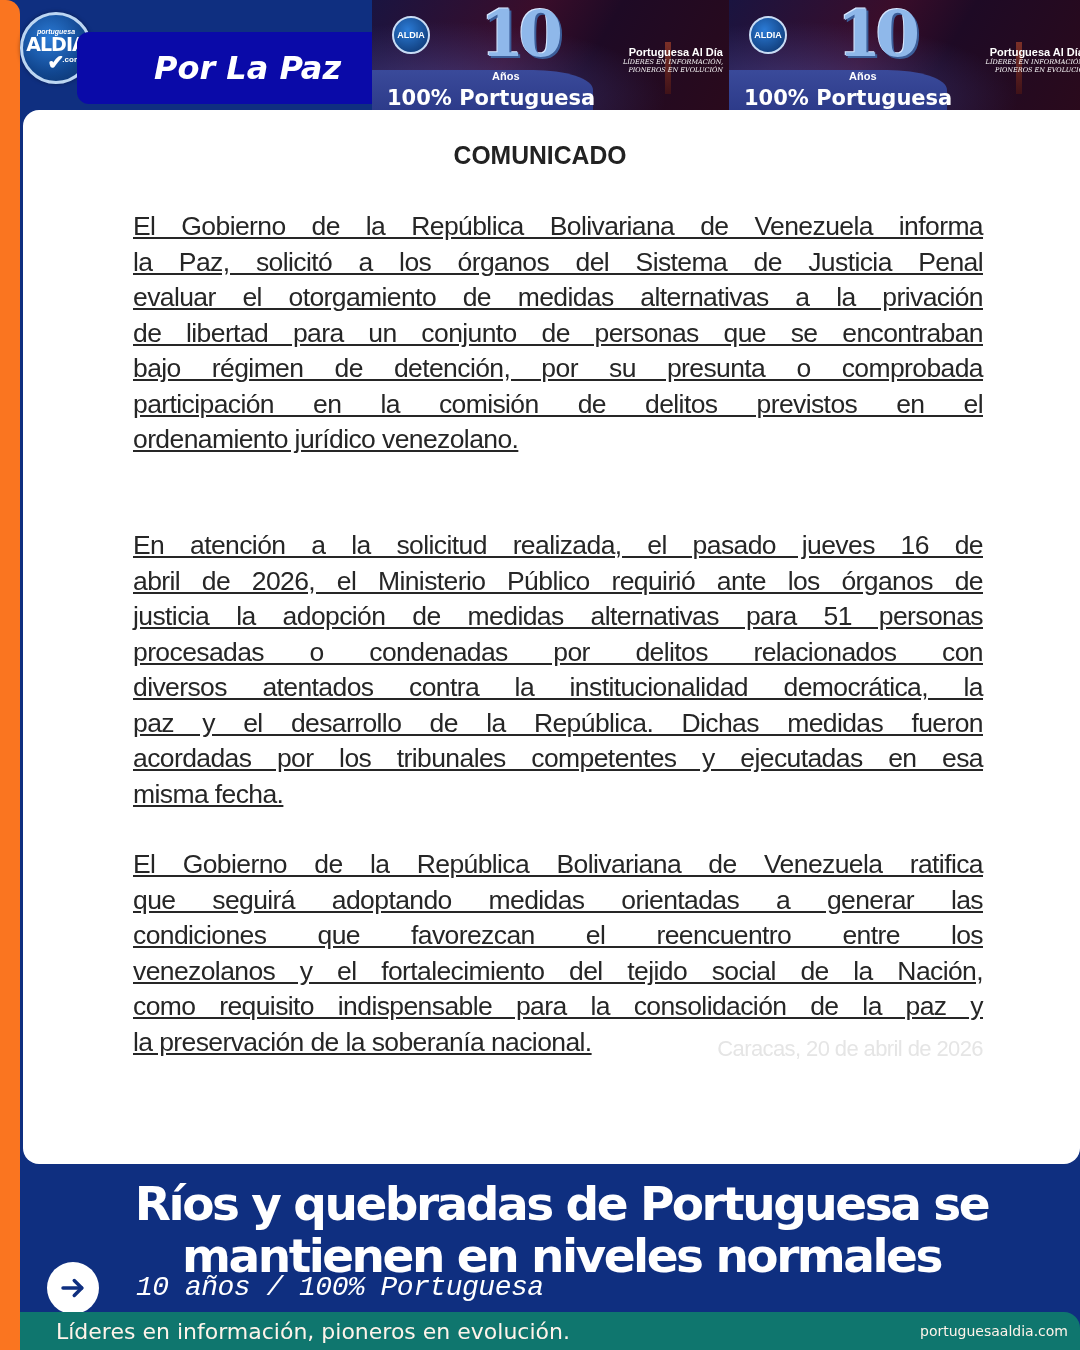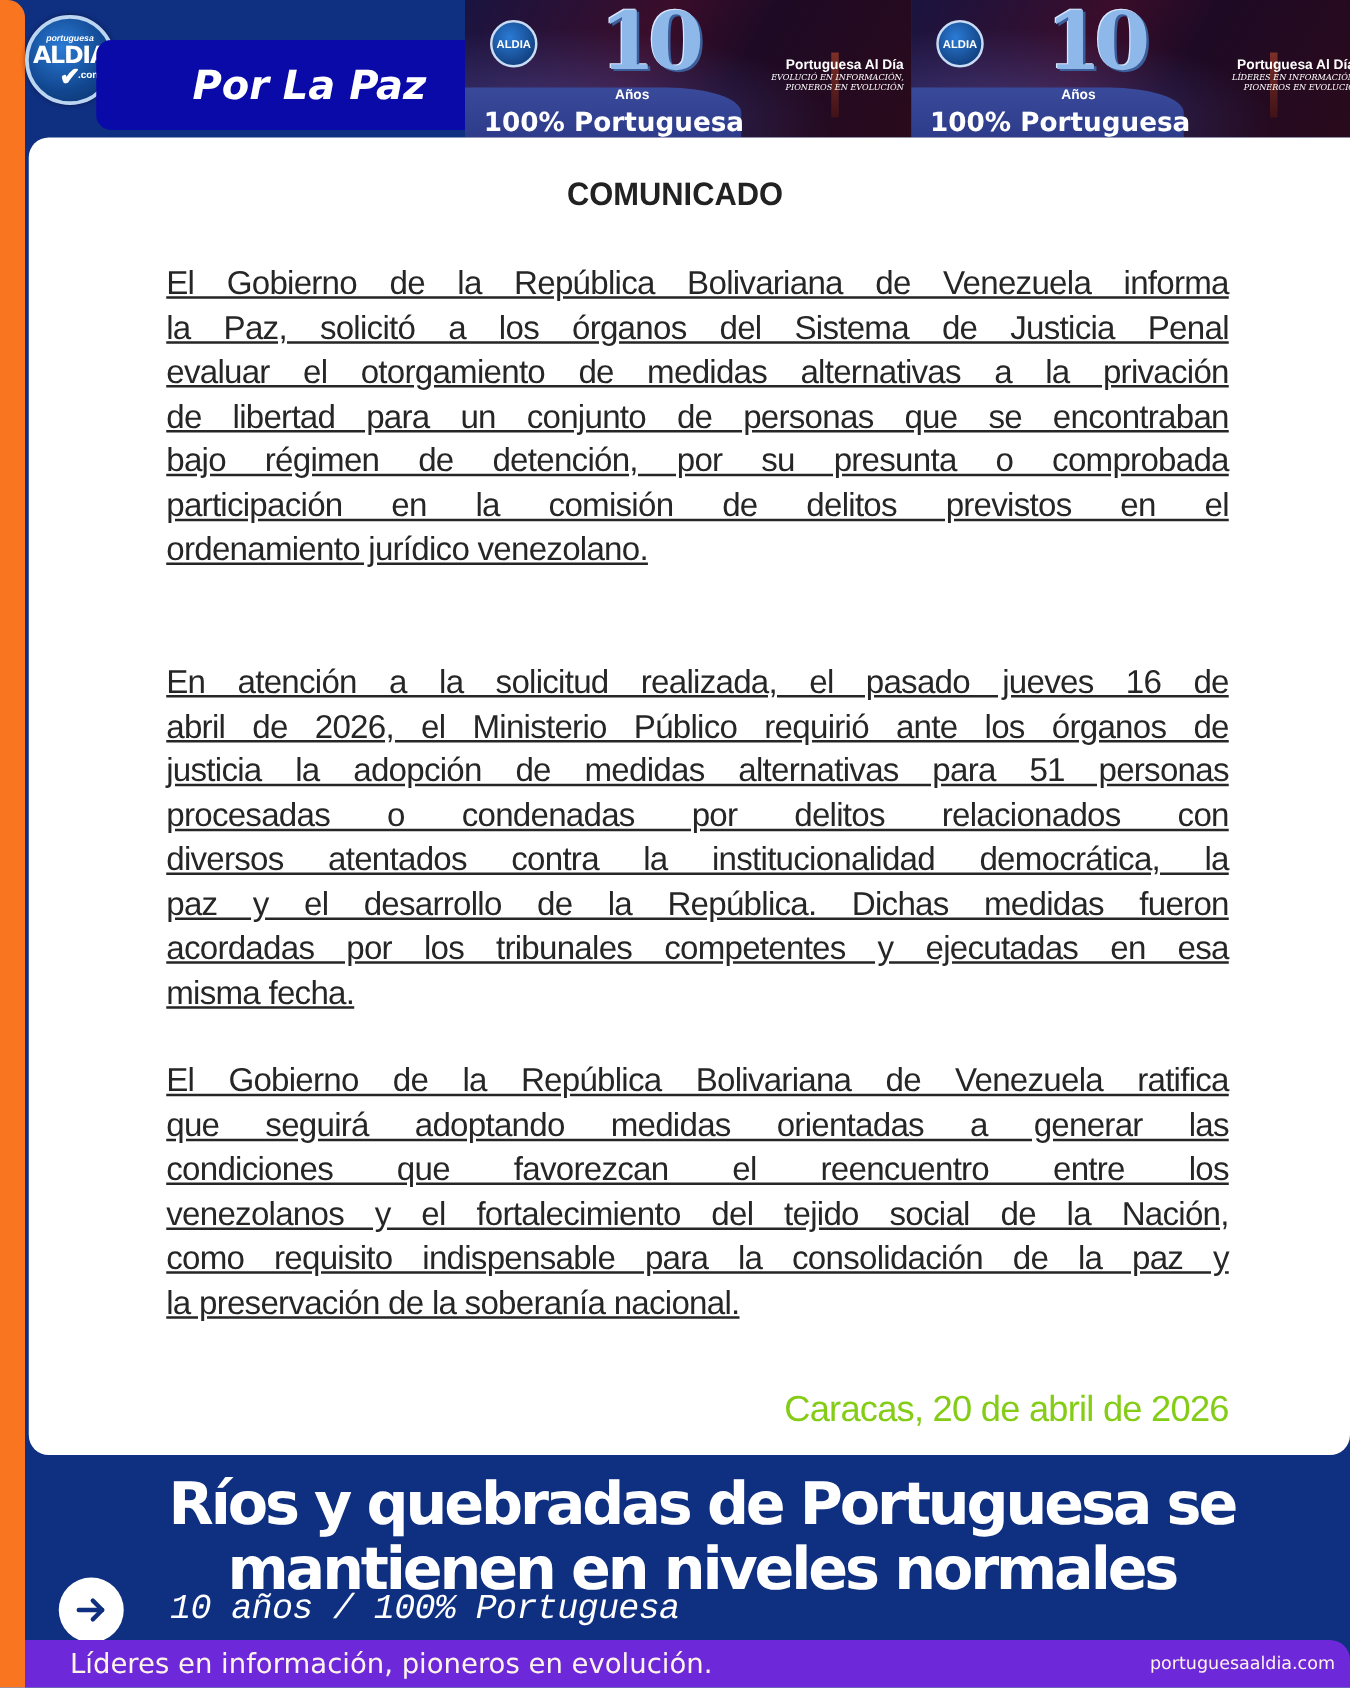--- a/index.html
+++ b/index.html
@@ -97,39 +97,39 @@
   }
   .doc-body { position: absolute; left: 133px; width: 850px; text-decoration: underline; }
   .para {
     font-size: 26.5px; line-height: 35.5px; color: #262626;
     text-align: justify; text-align-last: left;
     letter-spacing: -0.6px;
   }
   .para .line { display: block; text-align: justify; text-align-last: justify; white-space: nowrap; }
   .para .line.last { text-align-last: left; }
   .sign {
-    position: absolute; right: 97px; top: 1112px; font-size: 29px; color: #84cc16; letter-spacing: -0.6px;
+    position: absolute; right: 97px; top: 1036px; font-size: 22px; color: #e5e5e5; letter-spacing: -0.6px;
   }
   
   .headline {
     position: absolute; left: 20px; right: 0; top: 1178px; text-align: center;
     color: #fff; font-weight: bold; font-size: 47px; line-height: 52px;
     font-family: "DejaVu Sans", sans-serif; letter-spacing: -2.5px; margin-left: 23px;
   }
   .arrow-btn {
     position: absolute; left: 47px; top: 1262px; width: 52px; height: 52px; border-radius: 50%;
     background: #fff; display: flex; align-items: center; justify-content: center;
   }
   .subtitle {
     position: absolute; left: 136px; top: 1272px; color: #fff; font-size: 28px;
     font-style: italic; font-family: Liberation Mono, monospace; font-weight: normal; letter-spacing: -0.5px;
   }
   .footer {
     position: absolute; left: 20px; right: 0; top: 1312px; height: 38px;
-    background: #6d28d9; border-top-right-radius: 16px;
+    background: #0f766e; border-top-right-radius: 16px;
     display: flex; align-items: center; justify-content: space-between;
     padding: 0 12px 0 36px; color: #fff3ea;
     font-family: "DejaVu Sans", sans-serif;
   }
   .footer .tagline { font-size: 22px; }
   .footer .url { font-size: 14px; }
 </style>
 </head>
 <body>
 
@@ -149,21 +149,21 @@
 
 <div class="banner b1">
   <div class="wave"></div>
   <div class="mini-logo">ALDIA</div>
   <div class="ten">10</div>
   <div class="anos">Años</div>
   <div class="pct">100% Portuguesa</div>
   <div class="flame"></div>
   <div class="brand">
     <div class="name">Portuguesa Al Día</div>
-    <div class="tag">EVOLUCIÓ EN INFORMACIÓN,</div>
+    <div class="tag">LÍDERES EN INFORMACIÓN,</div>
     <div class="tag">PIONEROS EN EVOLUCIÓN</div>
   </div>
 </div>
 
 <div class="banner b2">
   <div class="wave"></div>
   <div class="mini-logo">ALDIA</div>
   <div class="ten">10</div>
   <div class="anos">Años</div>
   <div class="pct">100% Portuguesa</div>

